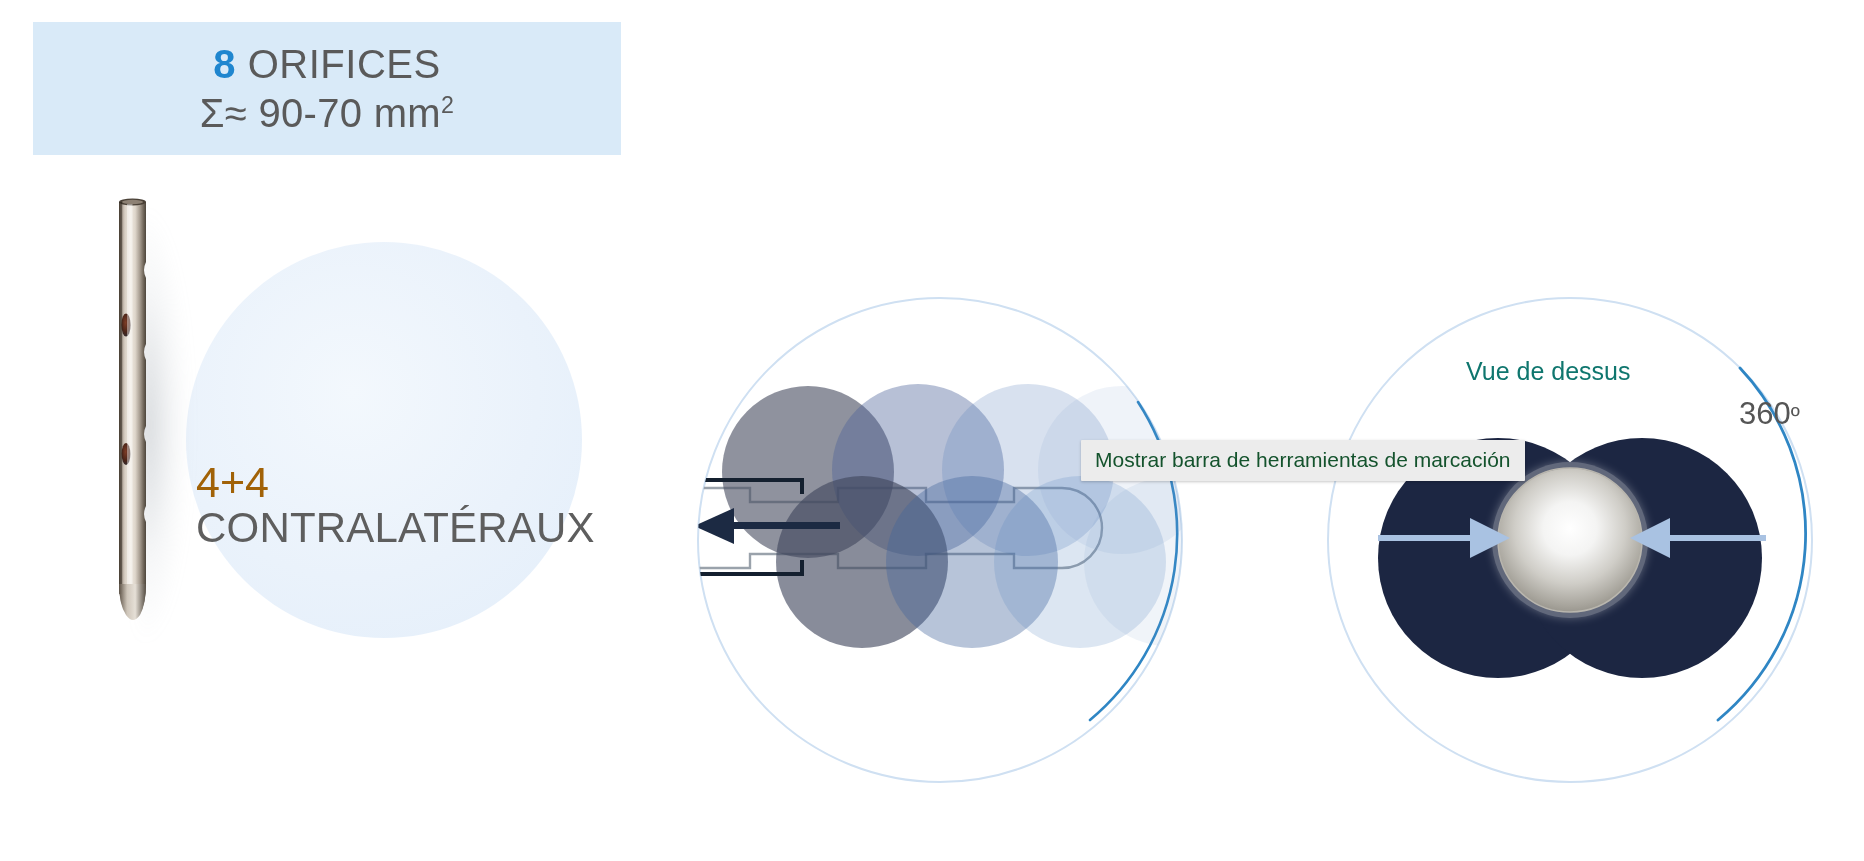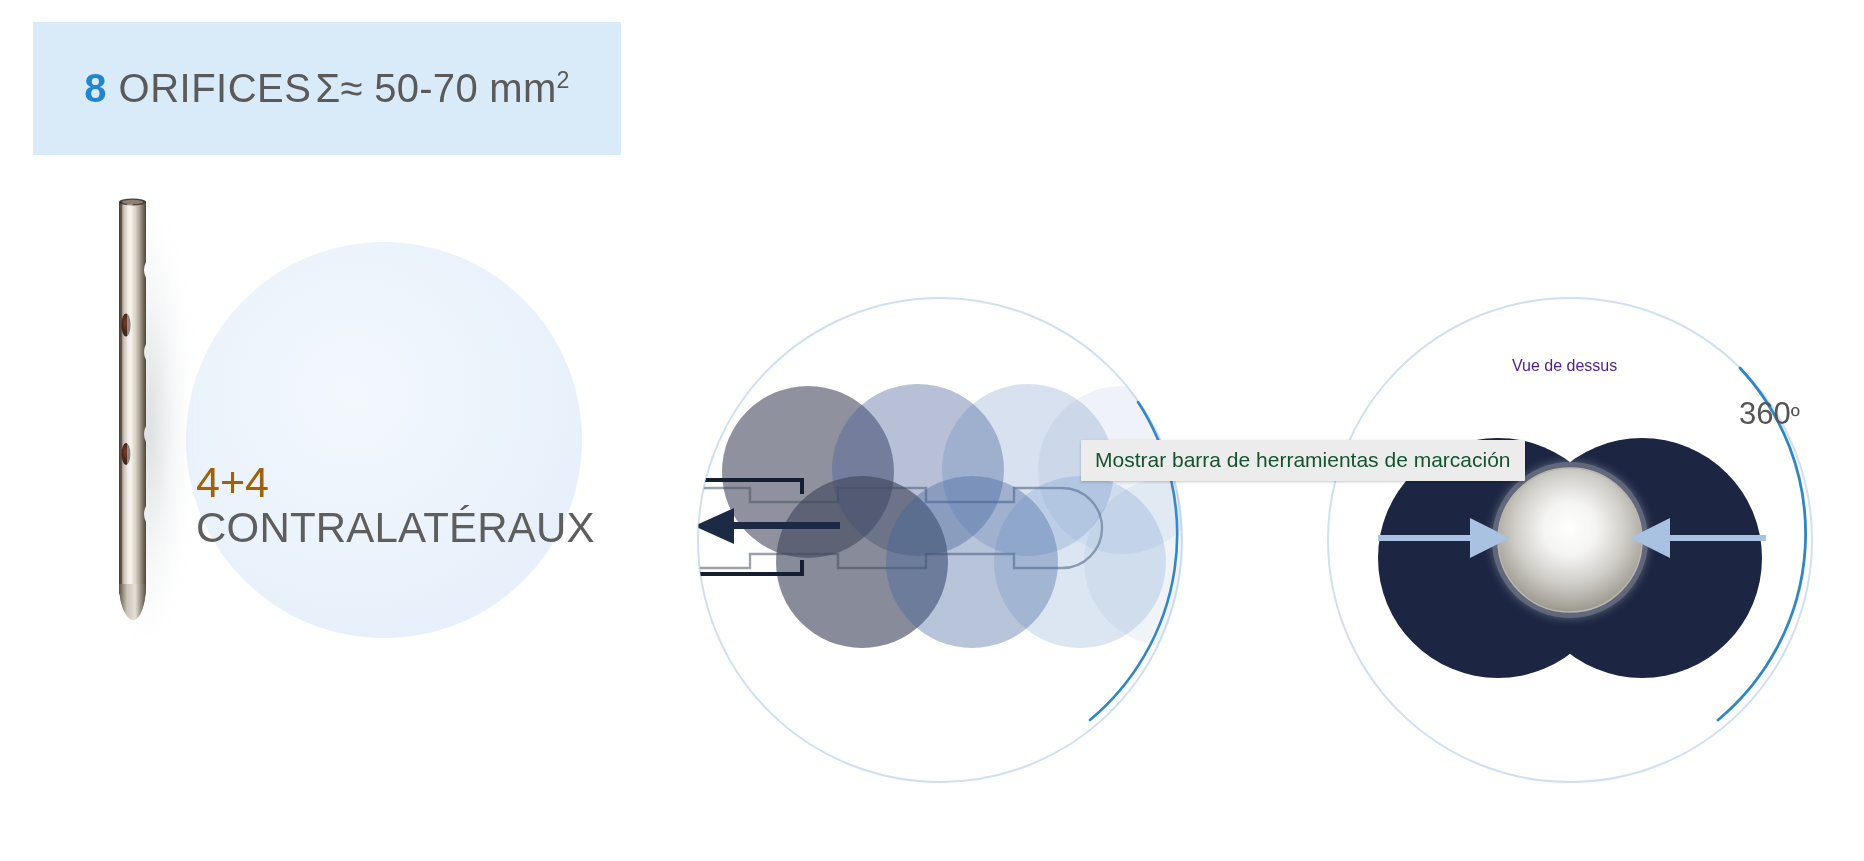--- a/index.html
+++ b/index.html
@@ -18,21 +18,21 @@
 
   
   #header-box {
     position: absolute;
     left: 33px;
     top: 22px;
     width: 588px;
     height: 133px;
     background: #d9eaf8;
     display: flex;
-    flex-direction: row;
+    flex-direction: column;
     align-items: center;
     justify-content: center;
     gap: 4px;
   }
   #header-line1 {
     font-size: 40px;
     letter-spacing: 0.5px;
     color: #5a5a5a;
     font-weight: 400;
     white-space: nowrap;
@@ -136,25 +136,24 @@
     white-space: nowrap;
     box-shadow: 0 1px 3px rgba(0,0,0,0.22);
     border-radius: 1px;
     z-index: 40;
   }
 
   #label-vue {
     position: absolute;
     left: 1466px;
     top: 357px;
-    font-size: 16px;
-    color: #4c1d95;
+    font-size: 25px;
+    color: #0f766e;
     white-space: nowrap;
     z-index: 20;
-    margin-left: 46px;
   }
   #label-360 {
     position: absolute;
     left: 1739px;
     top: 396px;
     font-size: 31px;
     color: #555555;
     white-space: nowrap;
     z-index: 20;
   }
@@ -164,21 +163,21 @@
   }
 </style>
 </head>
 <body>
 
 <div id="header-box">
   <div id="header-line1">
     <span class="accent">8</span><span> ORIFICES</span>
   </div>
   <div id="header-line2">
-    <span>Σ≈ 50-70 mm</span><sup>2</sup>
+    <span>Σ≈ 90-70 mm</span><sup>2</sup>
   </div>
 </div>
 
 <div id="left-panel">
   <div id="left-halo"></div>
   <div id="cannula-shadow"></div>
 
   <svg id="cannula" viewBox="0 0 40 434">
     <defs>
       <linearGradient id="metalGrad" x1="0" y1="0" x2="1" y2="0">

